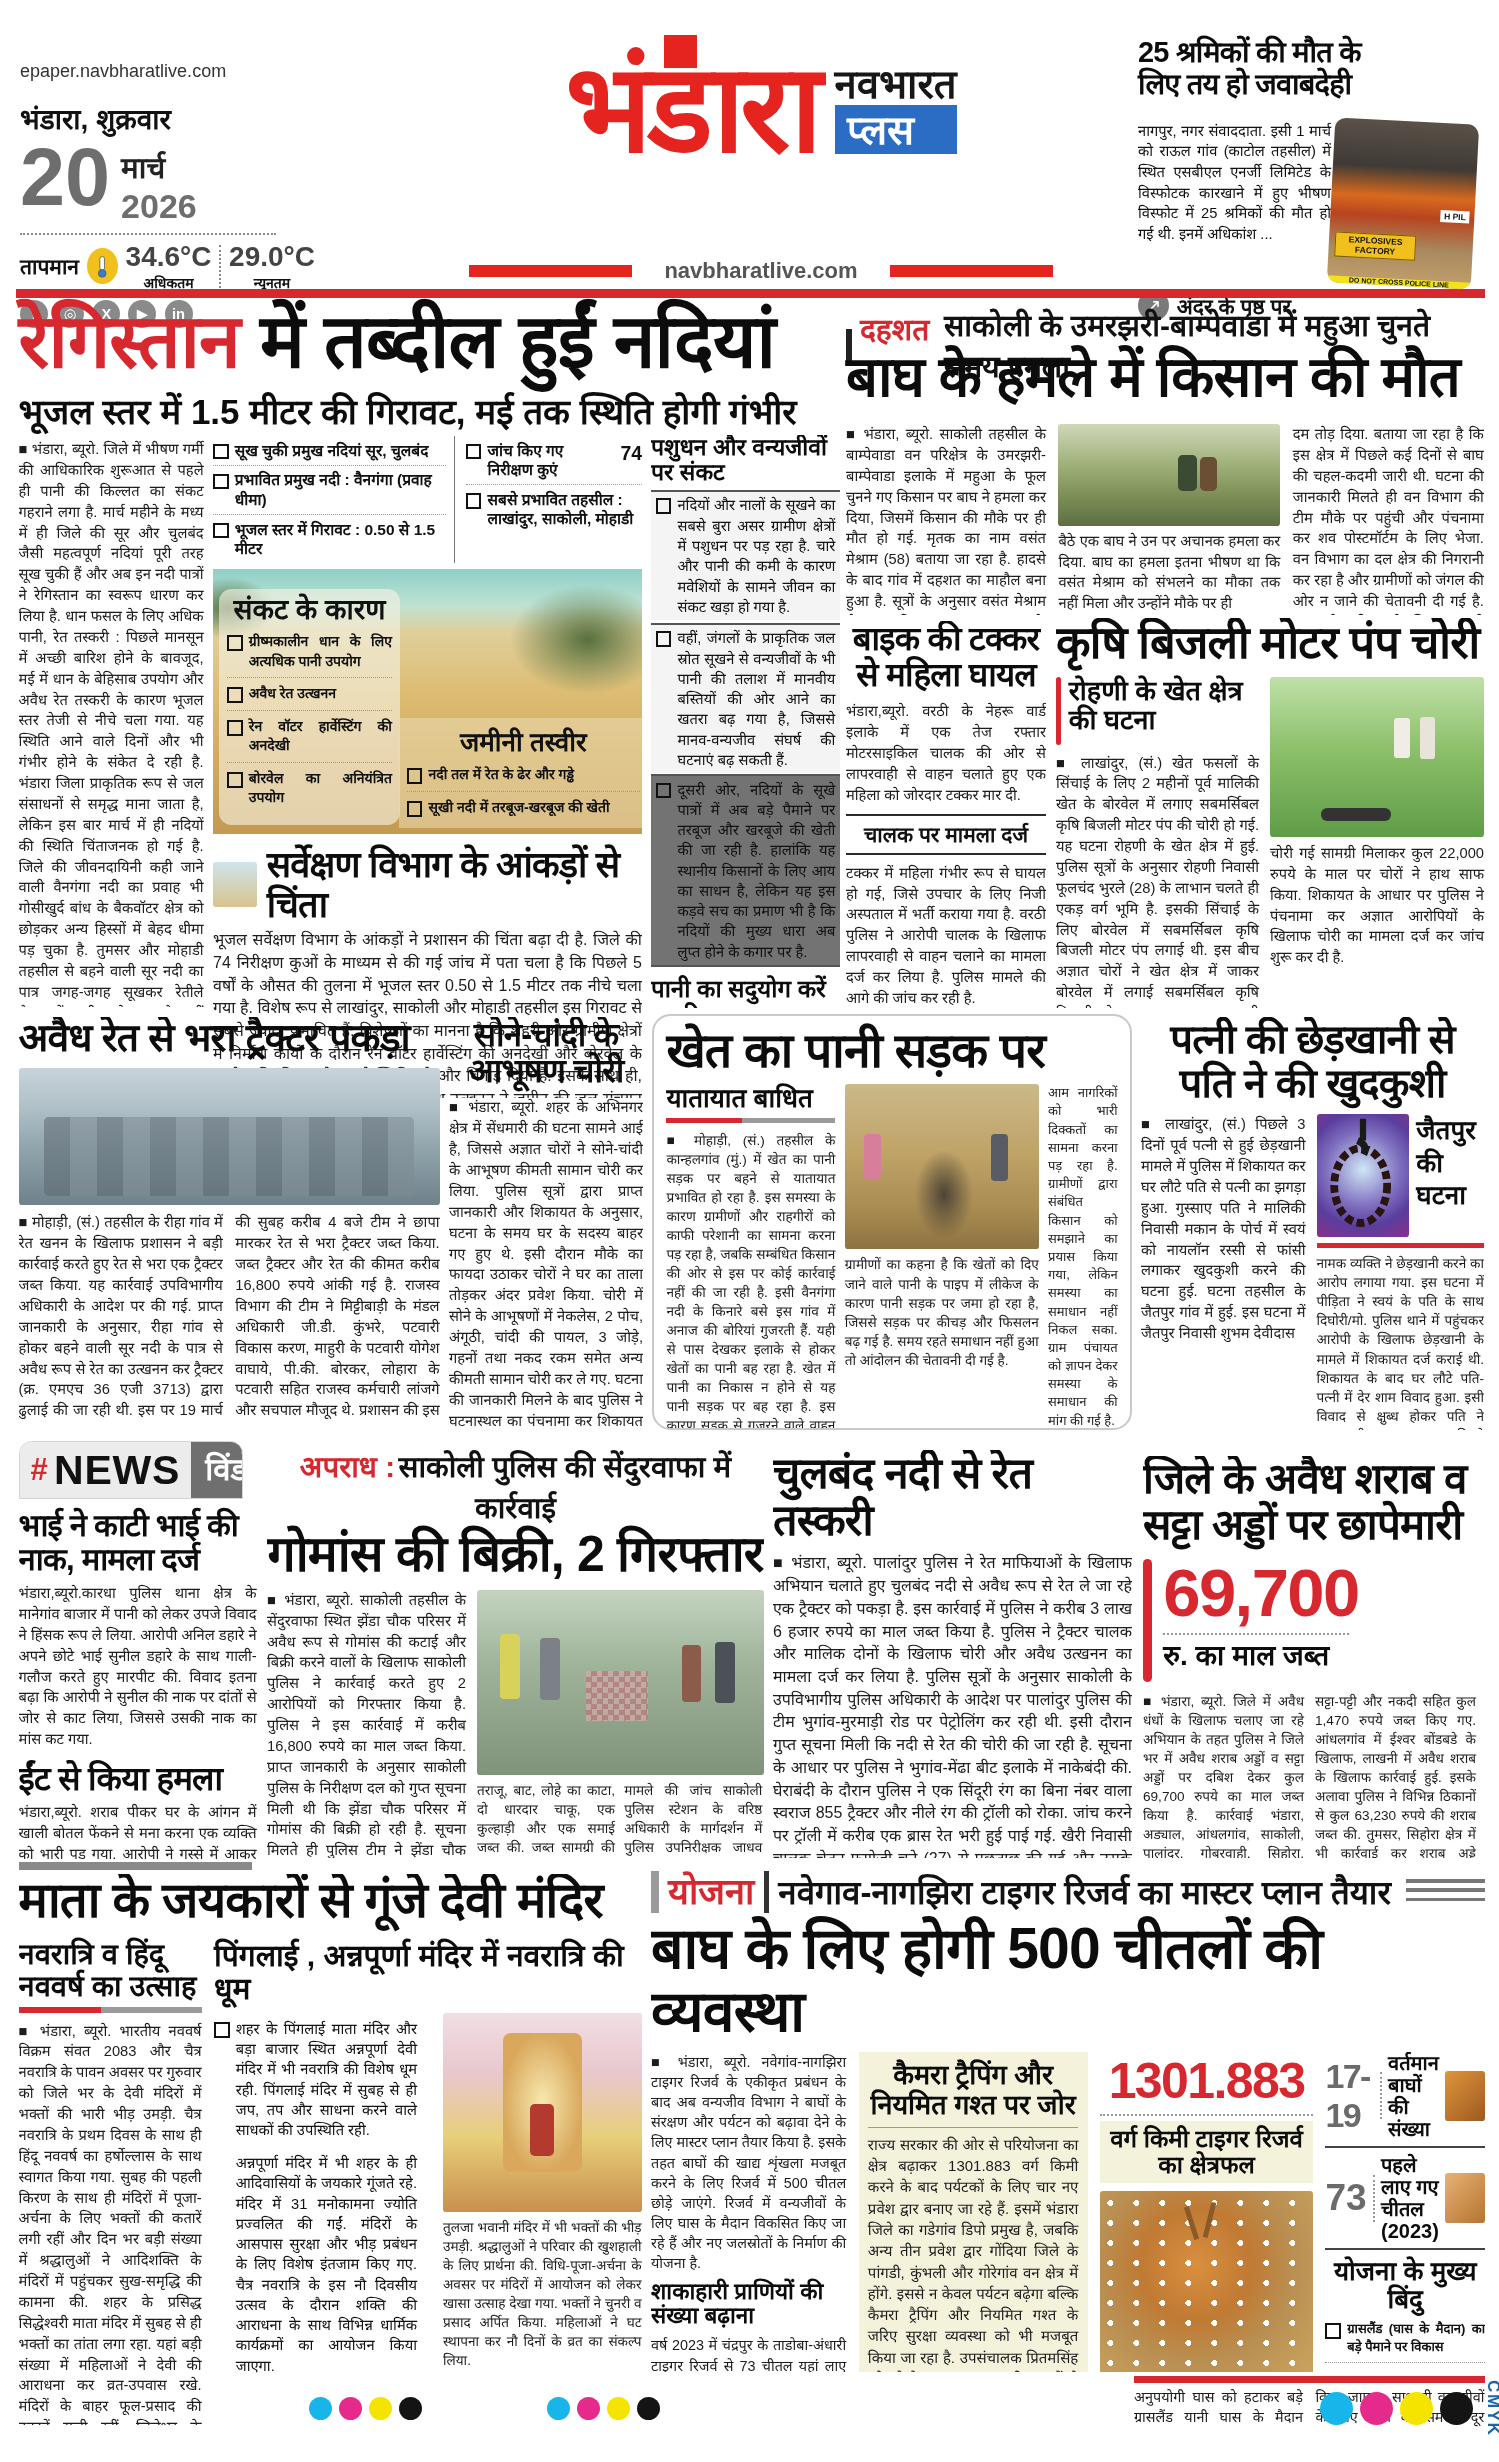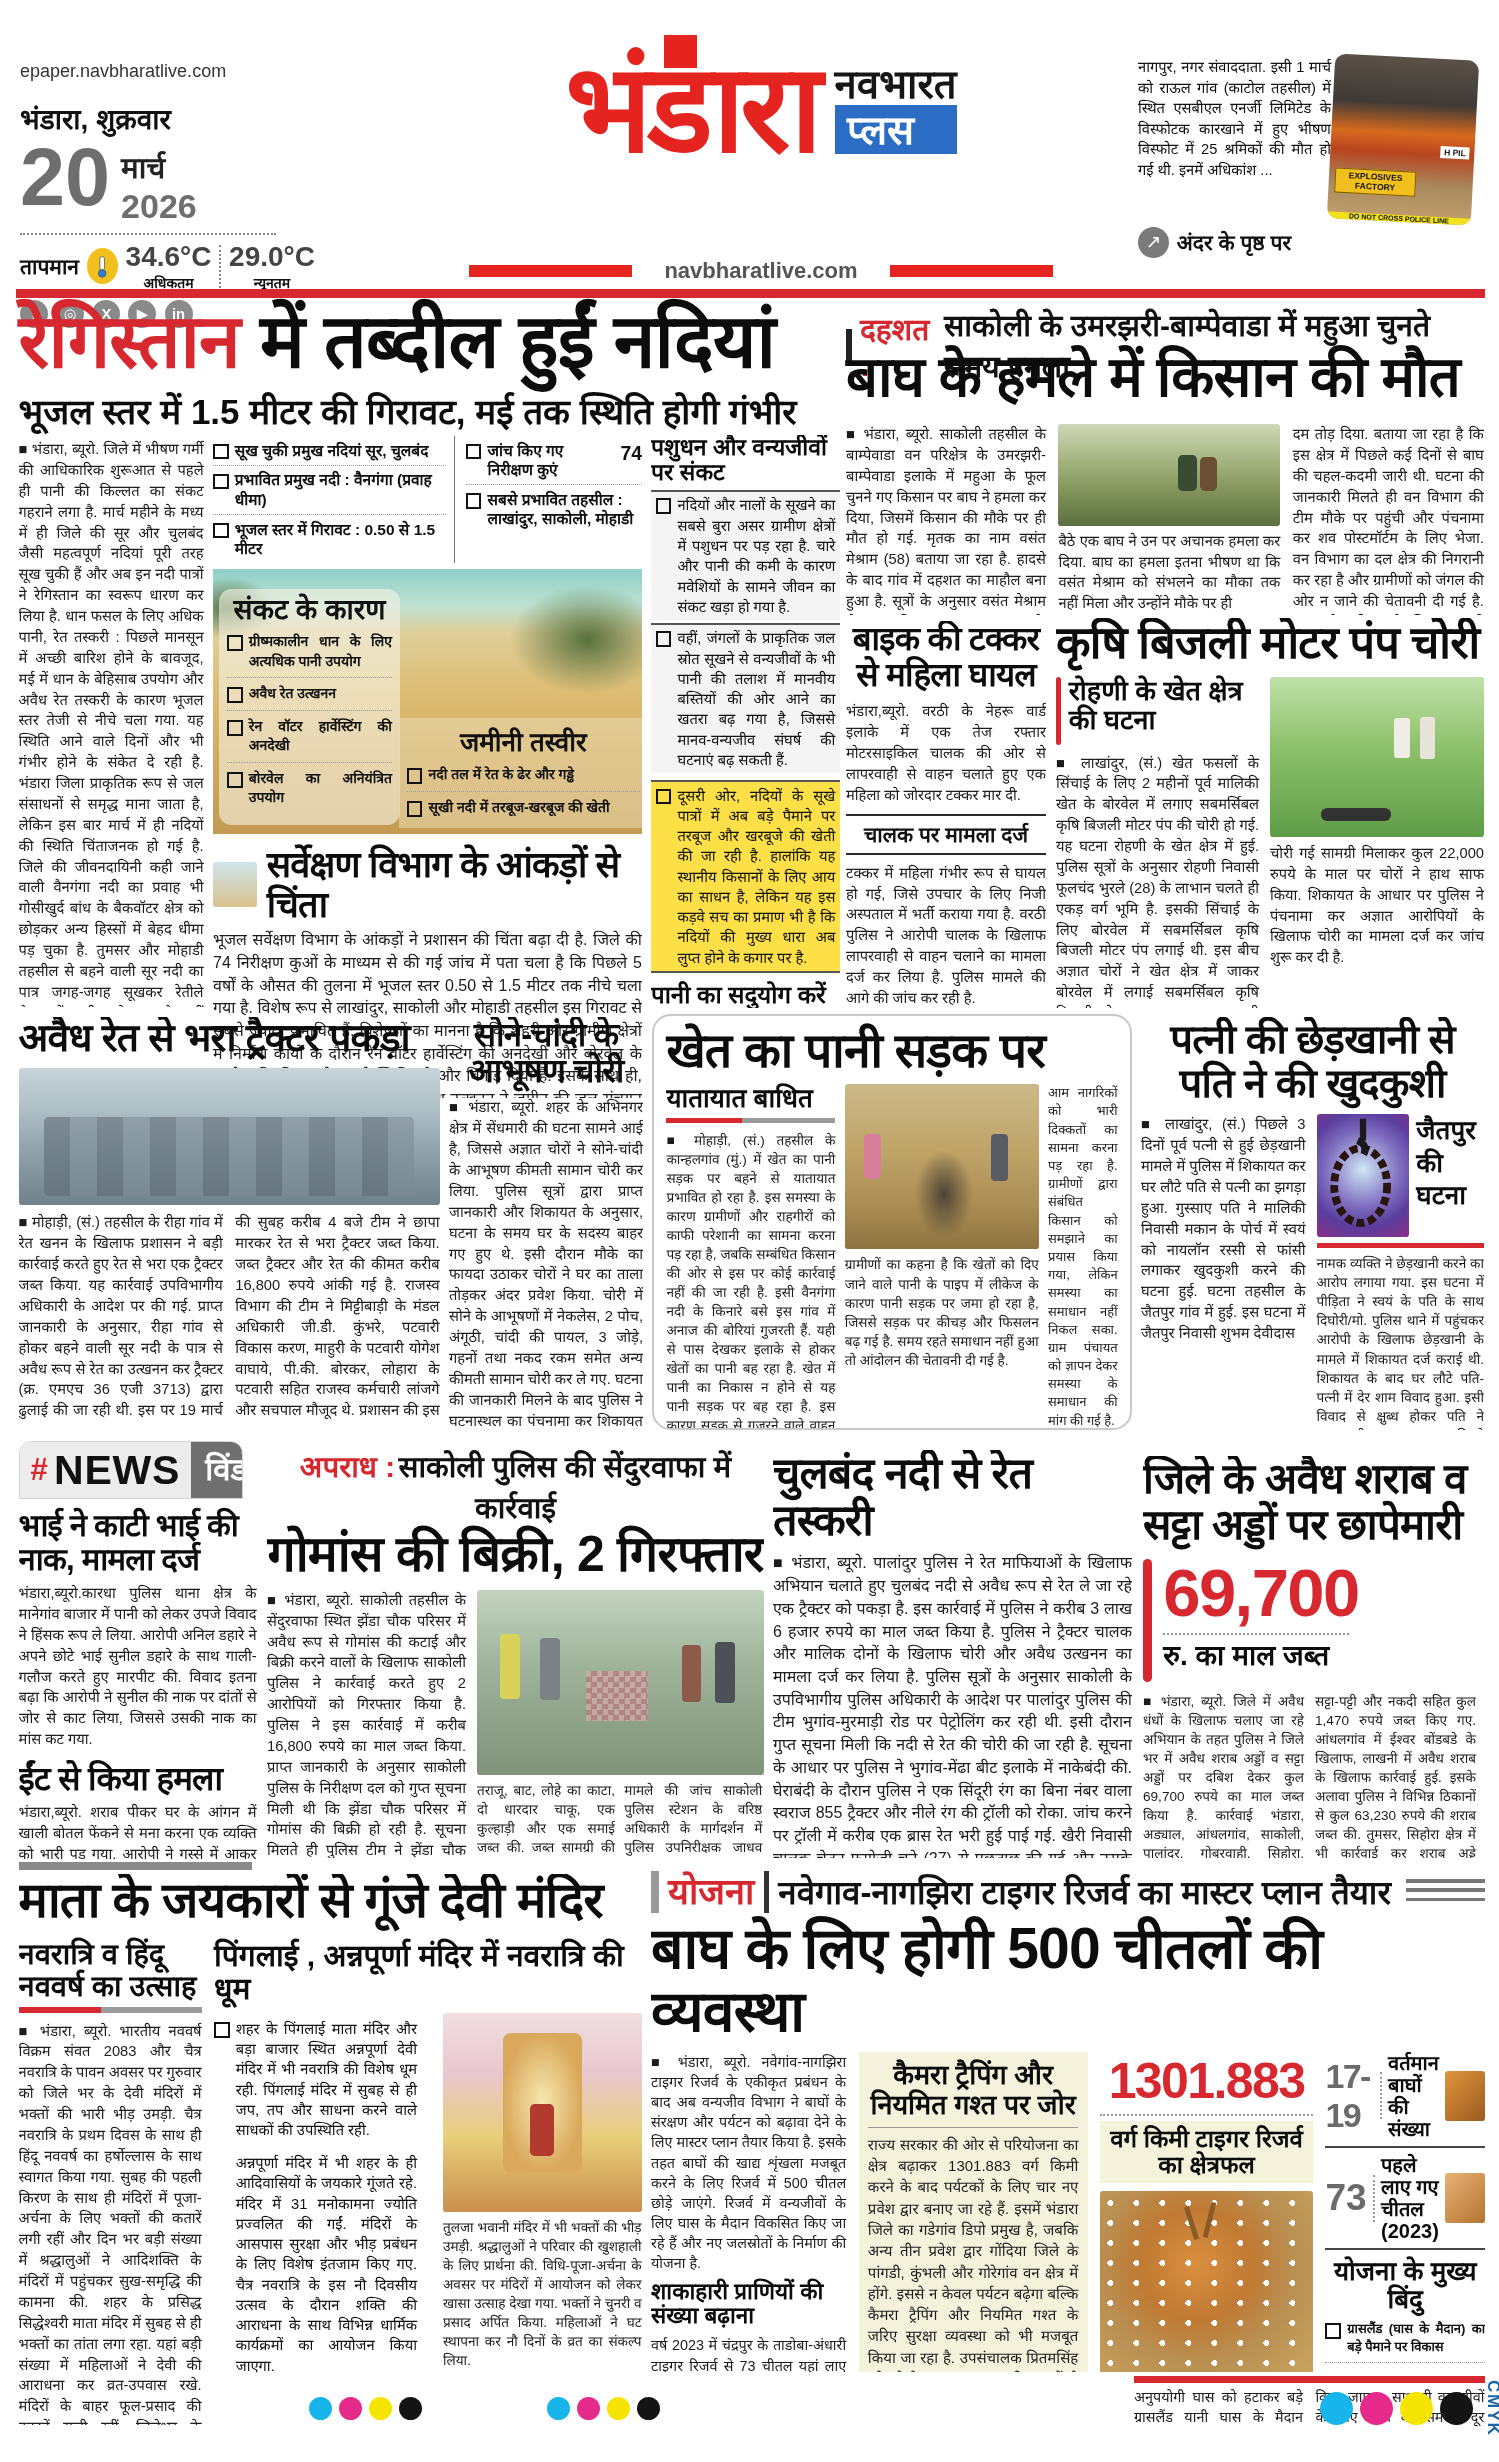--- a/index.html
+++ b/index.html
@@ -79,20 +79,21 @@
       <div style="font-size:40px;font-weight:900;color:#fff;background:#2b6cc4;padding:1.6px 12.4px;line-height:1.15">प्लस</div>
     </div>
   </div>
   <div class="abs" style="left:466px;top:258px;width:590px;display:flex;align-items:center;justify-content:center;gap:32px">
     <div style="width:163px;height:11.6px;background:#e5231f"></div>
     <div style="font-size:22px;font-weight:700;color:#555">navbharatlive.com</div>
     <div style="width:163px;height:11.6px;background:#e5231f"></div>
   </div>
 
   <div class="abs" style="left:1138px;top:37px;width:349px">
+    <div class="hl" style="font-size:29px;width:256px">25 श्रमिकों की मौत के लिए तय हो जवाबदेही</div>
     <div style="display:flex;gap:0;margin-top:20px">
       <div style="width:193px;font-size:14.7px;line-height:1.4;text-align:justify">नागपुर, नगर संवाददाता. इसी 1 मार्च को राऊल गांव (काटोल तहसील) में स्थित एसबीएल एनर्जी लिमिटेड के विस्फोटक कारखाने में हुए भीषण विस्फोट में 25 श्रमिकों की मौत हो गई थी. इनमें अधिकांश ...</div>
       <div class="ph" style="width:144px;height:165px;border-radius:11px;transform:rotate(3deg);background:linear-gradient(180deg,#5a5148 0%,#3f3a36 28%,#d86a1e 46%,#b7441f 58%,#a98a60 78%,#c3a06c 100%)">
         <div style="position:absolute;right:4.7px;top:87px;background:#fff;color:#111;font-size:8.5px;font-weight:800;padding:0.8px 3.9px">H PIL</div>
         <div style="position:absolute;left:6.2px;bottom:26px;background:#f2c01d;border:1.6px solid #7a5a00;color:#111;font-size:8.5px;font-weight:800;padding:1.6px 3.9px;text-align:center;width:71px">EXPLOSIVES FACTORY</div>
         <div style="position:absolute;left:0;bottom:0;width:100%;background:#f2e21d;color:#111;font-size:7px;font-weight:800;text-align:center">DO NOT CROSS POLICE LINE</div>
       </div>
     </div>
     <div style="display:flex;align-items:center;gap:7.8px;margin-top:4.7px">
       <span style="width:31px;height:31px;border-radius:50%;background:#7a7a7a;color:#fff;display:inline-flex;align-items:center;justify-content:center;font-size:18.6px">↗</span>
@@ -184,21 +185,21 @@
   <div class="abs" style="left:651px;top:435px;width:189px;height:573px;overflow:hidden">
     <div class="hl" style="font-size:23px;letter-spacing:0">पशुधन और वन्यजीवों पर संकट</div>
     <div style="background:#f4f4f4;border-top:2.3px solid #555;margin-top:4.7px;padding:3.1px 4.7px" class="bull">
         <span class="sqb"></span>
         <span>नदियों और नालों के सूखने का सबसे बुरा असर ग्रामीण क्षेत्रों में पशुधन पर पड़ रहा है. चारे और पानी की कमी के कारण मवेशियों के सामने जीवन का संकट खड़ा हो गया है.</span>
       </div>
     <div style="background:#f4f4f4;border-top:2.3px solid #555;margin-top:3.1px;padding:3.1px 4.7px" class="bull">
         <span class="sqb"></span>
         <span>वहीं, जंगलों के प्राकृतिक जल स्रोत सूखने से वन्यजीवों के भी पानी की तलाश में मानवीय बस्तियों की ओर आने का खतरा बढ़ गया है, जिससे मानव-वन्यजीव संघर्ष की घटनाएं बढ़ सकती हैं.</span>
       </div>
-    <div style="background:#fde047;border-top:2.3px solid #555;border-bottom:2.3px solid #555;margin-top:7px;padding:3.1px 4.7px" class="bull">
+    <div style="background:#737373;border-top:2.3px solid #555;border-bottom:2.3px solid #555;margin-top:1px;padding:3.1px 4.7px" class="bull">
         <span class="sqb"></span>
         <span>दूसरी ओर, नदियों के सूखे पात्रों में अब बड़े पैमाने पर तरबूज और खरबूजे की खेती की जा रही है. हालांकि यह स्थानीय किसानों के लिए आय का साधन है, लेकिन यह इस कड़वे सच का प्रमाण भी है कि नदियों की मुख्य धारा अब लुप्त होने के कगार पर है.</span>
       </div>
     <div style="margin-top:9.3px">
       <div class="hl" style="font-size:24px;letter-spacing:0">पानी का सदुयोग करें नागरिक</div>
 
     </div>
   </div>
 
   <div class="abs" style="left:846px;top:304px;width:638px;display:flex;align-items:center;gap:7.8px">

